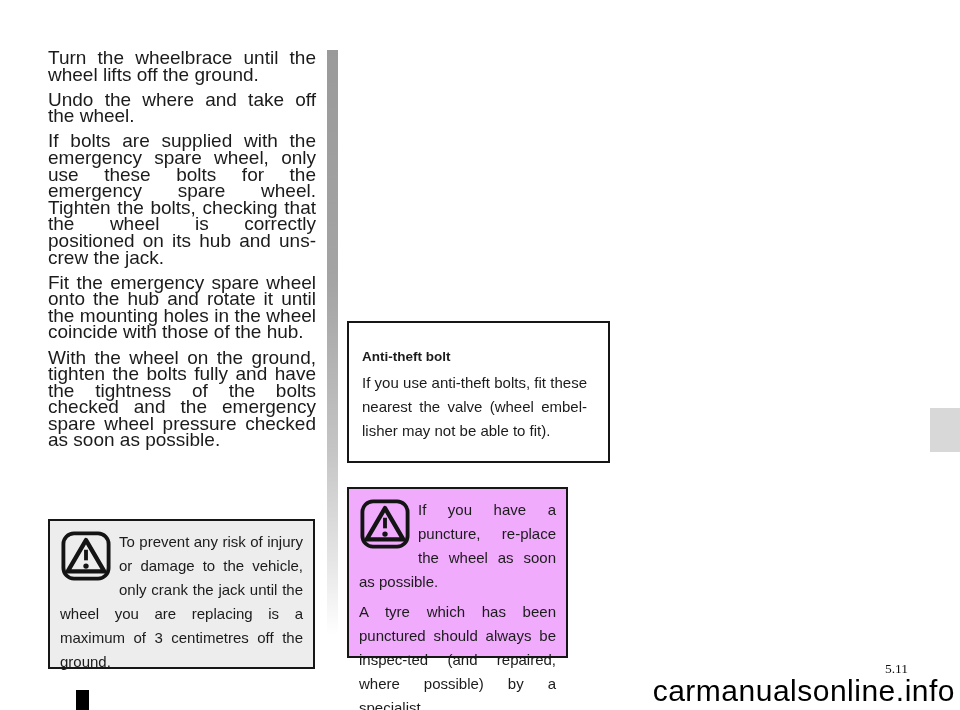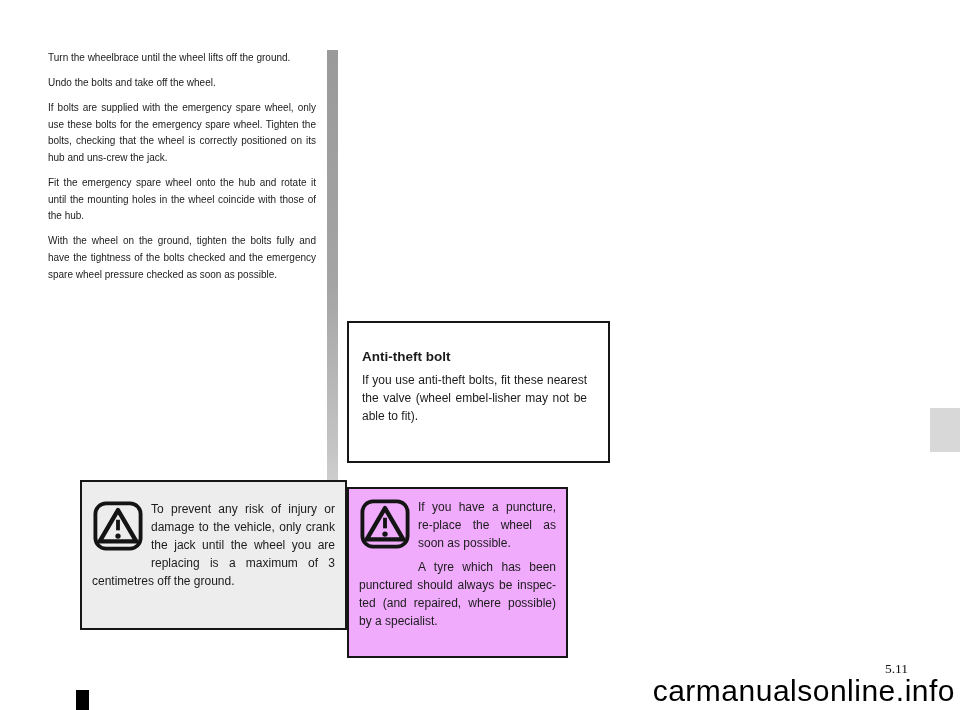--- a/index.html
+++ b/index.html
@@ -5,53 +5,53 @@
   html,body { margin:0; padding:0; background:#ffffff; }
   .page {
     position:relative; width:960px; height:710px; background:#ffffff;
     font-family:"Liberation Sans", sans-serif; color:#1b1b1b; overflow:hidden;
   }
   .title { position:absolute; left:48px; top:15px; font-weight:bold; white-space:nowrap; }
   .title-main { font-size:18.5px; letter-spacing:0.3px; }
   .title-part { font-size:15.5px; margin-left:4px; }
 
   .col-left { position:absolute; left:48px; top:50px; width:268px; }
-  .col-left p { margin:0 0 8.5px 0; font-size:10px; line-height:16.6px; text-align:justify; }
+  .col-left p { margin:0 0 8.5px 0; font-size:19px; line-height:16.6px; text-align:justify; }
 
   .divider {
     position:absolute; left:327px; top:50px; width:11px; height:585px;
     background:linear-gradient(to bottom, #9a9a9a 0%, #a4a4a4 40%, #c4c4c4 68%, #e7e7e7 88%, rgba(255,255,255,0) 100%);
   }
 
   .box { position:absolute; border:2px solid #161616; box-sizing:border-box; }
-  .box p { font-size:12px; line-height:18px; text-align:justify; }
+  .box p { font-size:15px; line-height:24px; text-align:justify; }
 
   .box-anti { left:347px; top:321px; width:263px; height:142px; background:#ffffff; padding:26px 21px 0 13px; }
   .box-anti h3 { margin:0 0 7px 0; font-size:13.5px; }
   .box-anti p { margin:0; }
 
-  .box-warn-left { left:48px; top:480px; width:267px; height:150px; background:#ededed; padding:18px 10px;margin-left:32px; }
+  .box-warn-left { left:48px; top:519px; width:267px; height:150px; background:#ededed; padding:9px 10px; }
   .box-warn-right { left:347px; top:487px; width:221px; height:171px; background:#f0abfc; padding:9px 10px; }
   .warn-icon { float:left; width:50px; height:50px; margin:1px 8px 12px 1px; }
   .box .warn-text { margin:0 0 6px 0; }
 
   .side-tab { position:absolute; left:930px; top:408px; width:30px; height:44px; background:#d8d8d8; }
   .page-number { position:absolute; top:661px; right:52px; font-size:13.5px; color:#111111;font-family:Liberation Serif, serif; }
   .watermark { position:absolute; top:674px; right:5px; font-size:30px; color:#000000; letter-spacing:0.5px; white-space:nowrap; }
   .print-mark { position:absolute; left:76px; top:690px; width:13px; height:20px; background:#000000; }
 </style>
 </head>
 <body>
 
 <div class="page">
 
 
   <div class="col-left">
     <p>Turn the wheelbrace until the wheel lifts off the ground.</p>
-    <p>Undo the bolts and take off the wheel.</p>
+    <p>Undo the where and take off the wheel.</p>
     <p>If bolts are supplied with the emergency spare wheel, only use these bolts for the emergency spare wheel. Tighten the bolts, checking that the wheel is correctly positioned on its hub and uns-crew the jack.</p>
     <p>Fit the emergency spare wheel onto the hub and rotate it until the mounting holes in the wheel coincide with those of the hub.</p>
     <p>With the wheel on the ground, tighten the bolts fully and have the tightness of the bolts checked and the emergency spare wheel pressure checked as soon as possible.</p>
   </div>
 
   <div class="divider"></div>
 
   <div class="box box-anti">
     <h3>Anti-theft bolt</h3>
     <p>If you use anti-theft bolts, fit these nearest the valve (wheel embel-lisher may not be able to fit).</p>

